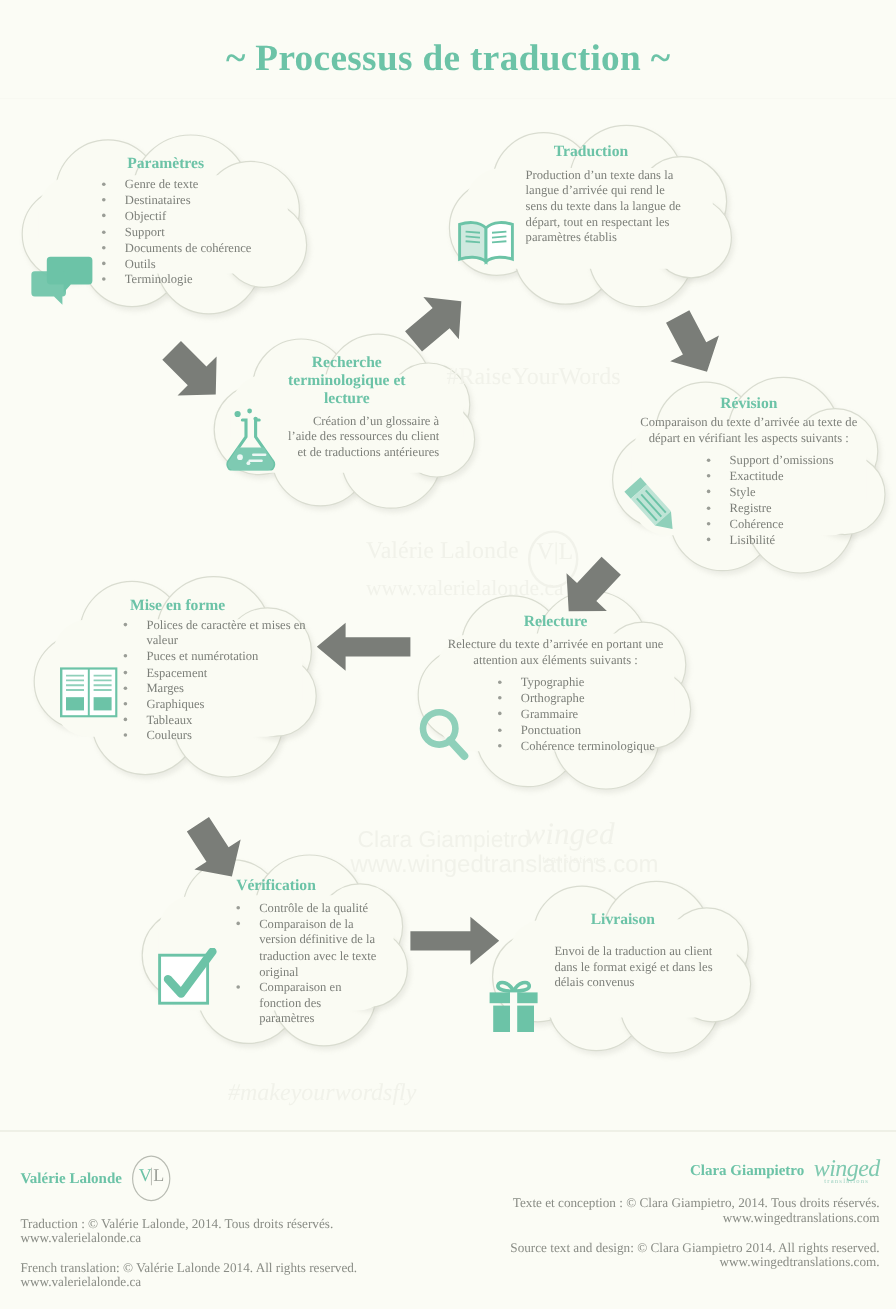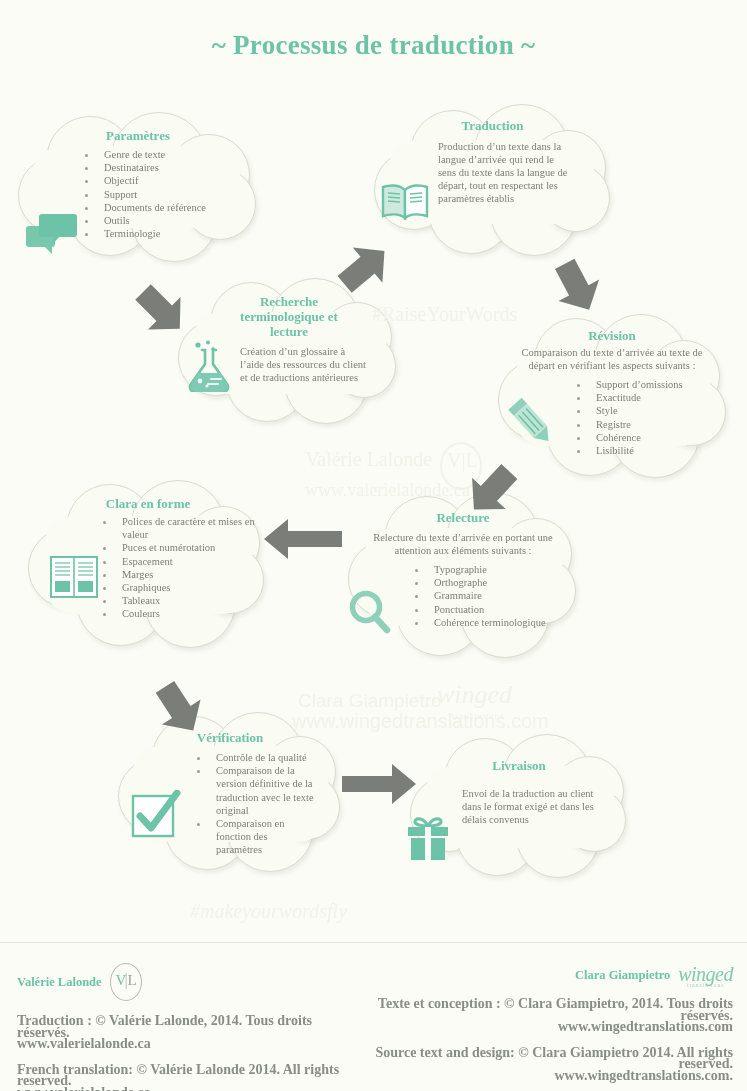--- a/index.html
+++ b/index.html
@@ -10,21 +10,21 @@
     position:relative;overflow:hidden;
   }
   
   #header{
     position:absolute;left:0;top:0;width:747px;height:82px;
     background:#fbfcf5;border-bottom:1px solid #eef0e6;
   }
   #title{
     position:absolute;left:0;top:30px;width:747px;text-align:center;
     font-family:"Liberation Serif", serif;
-    font-size:27px;font-weight:bold;color:#6cc3a7;letter-spacing:.3px;
+    font-size:31px;font-weight:bold;color:#6cc3a7;letter-spacing:.3px;
   }
   
   #canvas{position:absolute;left:0;top:82px;width:747px;height:860px;
           background:#fbfcf5;overflow:hidden;}
   
   .cloud{position:absolute;}
   .cloud .puffs span{
     position:absolute;border-radius:50%;
     background:#fafbf3;border:1px solid #d9dcd0;
     box-shadow:2px 3px 4px rgba(160,163,150,.18);
@@ -49,21 +49,21 @@
   .arrow{position:absolute;z-index:7;}
   
   .wm{position:absolute;z-index:2;color:#f1f2ea;pointer-events:none;white-space:nowrap;}
   .wm.serif{font-family:"Liberation Serif",serif;}
   .wm.sans{font-family:"Liberation Sans",sans-serif;}
   
   #footer{position:absolute;left:0;top:942px;width:747px;height:149px;
           background:#fbfcf5;border-top:1px solid #e6e8dd;
           font-family:"Liberation Serif",serif;}
   .fname{color:#6cc3a7;font-weight:bold;font-size:12.5px;}
-  .fline{color:#8a8d86;font-size:14px;line-height:11.5px;font-weight:bold;}
+  .fline{color:#8a8d86;font-size:11px;line-height:11.5px;}
   .vl-logo{
     width:30px;height:36px;border:1.3px solid #b9bcb3;border-radius:50%;
     display:inline-block;vertical-align:middle;position:relative;
   }
   .vl-logo i{position:absolute;font-style:normal;font-family:"Liberation Serif",serif;
              font-size:15px;color:#6cc3a7;top:8px;}
   .vl-logo i.l1{left:5px;}
   .vl-logo i.bar{left:14px;color:#b9bcb3;font-size:16px;top:7px;}
   .vl-logo i.l2{left:17px;color:#9ea19a;}
   .winged{font-family:"Liberation Serif",serif;font-style:italic;color:#7fc9b0;
@@ -102,21 +102,21 @@
       <span style="left:166px;top:56px;width:70px;height:70px;"></span>
       <div class="body" style="left:14px;top:34px;width:208px;height:82px;"></div>
     </div>
     <div class="content">
       <div class="ctitle" style="margin-top:16px;">Paramètres</div>
       <ul class="clist" style="margin-left:50px;margin-top:5px;">
         <li>Genre de texte</li>
         <li>Destinataires</li>
         <li>Objectif</li>
         <li>Support</li>
-        <li>Documents de référence</li>
+        <li>Documents de cohérence</li>
         <li>Outils</li>
         <li>Terminologie</li>
       </ul>
     </div>
     <div class="ico" style="left:8px;top:100px;">
       <svg width="52" height="46" viewBox="0 0 52 46">
         <g fill="#6cc3a7">
           <path d="M16,2 H48 A3,3 0 0 1 51,5 V22 A3,3 0 0 1 48,25 H33 L27,32 V25 H16 A3,3 0 0 1 13,22 V5 A3,3 0 0 1 16,2 Z"></path>
           <path d="M3,14 H26 A3,3 0 0 1 29,17 V32 A3,3 0 0 1 26,35 V42 L19,35 H3 A3,3 0 0 1 0,32 V17 A3,3 0 0 1 3,14 Z" opacity=".92"></path>
         </g>
@@ -163,40 +163,40 @@
       <span style="left:92px;top:0px;width:88px;height:88px;"></span>
       <span style="left:144px;top:24px;width:68px;height:68px;"></span>
       <span style="left:0px;top:42px;width:74px;height:74px;"></span>
       <span style="left:48px;top:62px;width:80px;height:80px;"></span>
       <span style="left:106px;top:62px;width:82px;height:82px;"></span>
       <span style="left:154px;top:56px;width:62px;height:62px;"></span>
       <div class="body" style="left:14px;top:34px;width:194px;height:82px;"></div>
     </div>
     <div class="content">
       <div class="ctitle" style="margin:16px 44px 0 44px;text-align:center;">Recherche terminologique et lecture</div>
-      <div class="cbody" style="margin:6px 34px 0 62px;">Création d’un glossaire à l’aide des ressources du client et de traductions antérieures</div>
+      <div class="cbody" style="margin:6px 34px 0 62px;text-align:right;">Création d’un glossaire à l’aide des ressources du client et de traductions antérieures</div>
     </div>
     <div class="ico" style="left:8px;top:62px;">
       <svg width="46" height="52" viewBox="0 0 46 52">
         <g fill="#6cc3a7">
           <circle cx="12" cy="5" r="2.6"></circle>
             <circle cx="22" cy="2.5" r="2"></circle>
             <circle cx="27" cy="9" r="1.8"></circle>
           <path d="M16,10 h3 v14 L5,44 a5,5 0 0 0 4,8 h28 a5,5 0 0 0 4,-8 L27,24 V10 h3" fill="none" stroke="#6cc3a7" stroke-width="2.6" stroke-linecap="round"></path>
           <path d="M12,33 L34,33 L41,44 a5,5 0 0 1 -4,8 H9 a5,5 0 0 1 -4,-8 Z" fill="#7ecab2"></path>
           <circle cx="14" cy="41" r="2.4" fill="#ffffff" opacity=".85"></circle>
           <circle cx="21" cy="46" r="1.6" fill="#ffffff" opacity=".85"></circle>
           <rect x="24" y="38" width="12" height="2" rx="1" fill="#ffffff" opacity=".85"></rect>
           <rect x="21" y="43" width="12" height="2" rx="1" fill="#ffffff" opacity=".85"></rect>
         </g>
       </svg>
     </div>
   </div>
 
-  <div class="cloud" style="left:498px;top:232px;width:228px;height:170px;">
+  <div class="cloud" style="left:510px;top:232px;width:228px;height:170px;">
     <div class="puffs">
       <span style="left:36px;top:4px;width:82px;height:82px;"></span>
       <span style="left:96px;top:0px;width:92px;height:92px;"></span>
       <span style="left:150px;top:26px;width:70px;height:70px;"></span>
       <span style="left:0px;top:46px;width:78px;height:78px;"></span>
       <span style="left:48px;top:74px;width:86px;height:86px;"></span>
       <span style="left:112px;top:74px;width:88px;height:88px;"></span>
       <span style="left:160px;top:64px;width:66px;height:66px;"></span>
       <div class="body" style="left:16px;top:36px;width:196px;height:96px;"></div>
     </div>
@@ -261,21 +261,21 @@
       <span style="left:38px;top:4px;width:86px;height:86px;"></span>
       <span style="left:102px;top:0px;width:94px;height:94px;"></span>
       <span style="left:158px;top:26px;width:72px;height:72px;"></span>
       <span style="left:0px;top:48px;width:78px;height:78px;"></span>
       <span style="left:48px;top:76px;width:88px;height:88px;"></span>
       <span style="left:116px;top:76px;width:90px;height:90px;"></span>
       <span style="left:168px;top:66px;width:66px;height:66px;"></span>
       <div class="body" style="left:16px;top:36px;width:208px;height:98px;"></div>
     </div>
     <div class="content">
-      <div class="ctitle" style="margin-top:16px;">Clara en forme</div>
+      <div class="ctitle" style="margin-top:16px;">Mise en forme</div>
       <ul class="clist" style="margin-left:58px;margin-top:4px;">
         <li>Polices de caractère et mises en valeur</li>
         <li>Puces et numérotation</li>
         <li>Espacement</li>
         <li>Marges</li>
         <li>Graphiques</li>
         <li>Tableaux</li>
         <li>Couleurs</li>
       </ul>
     </div>

